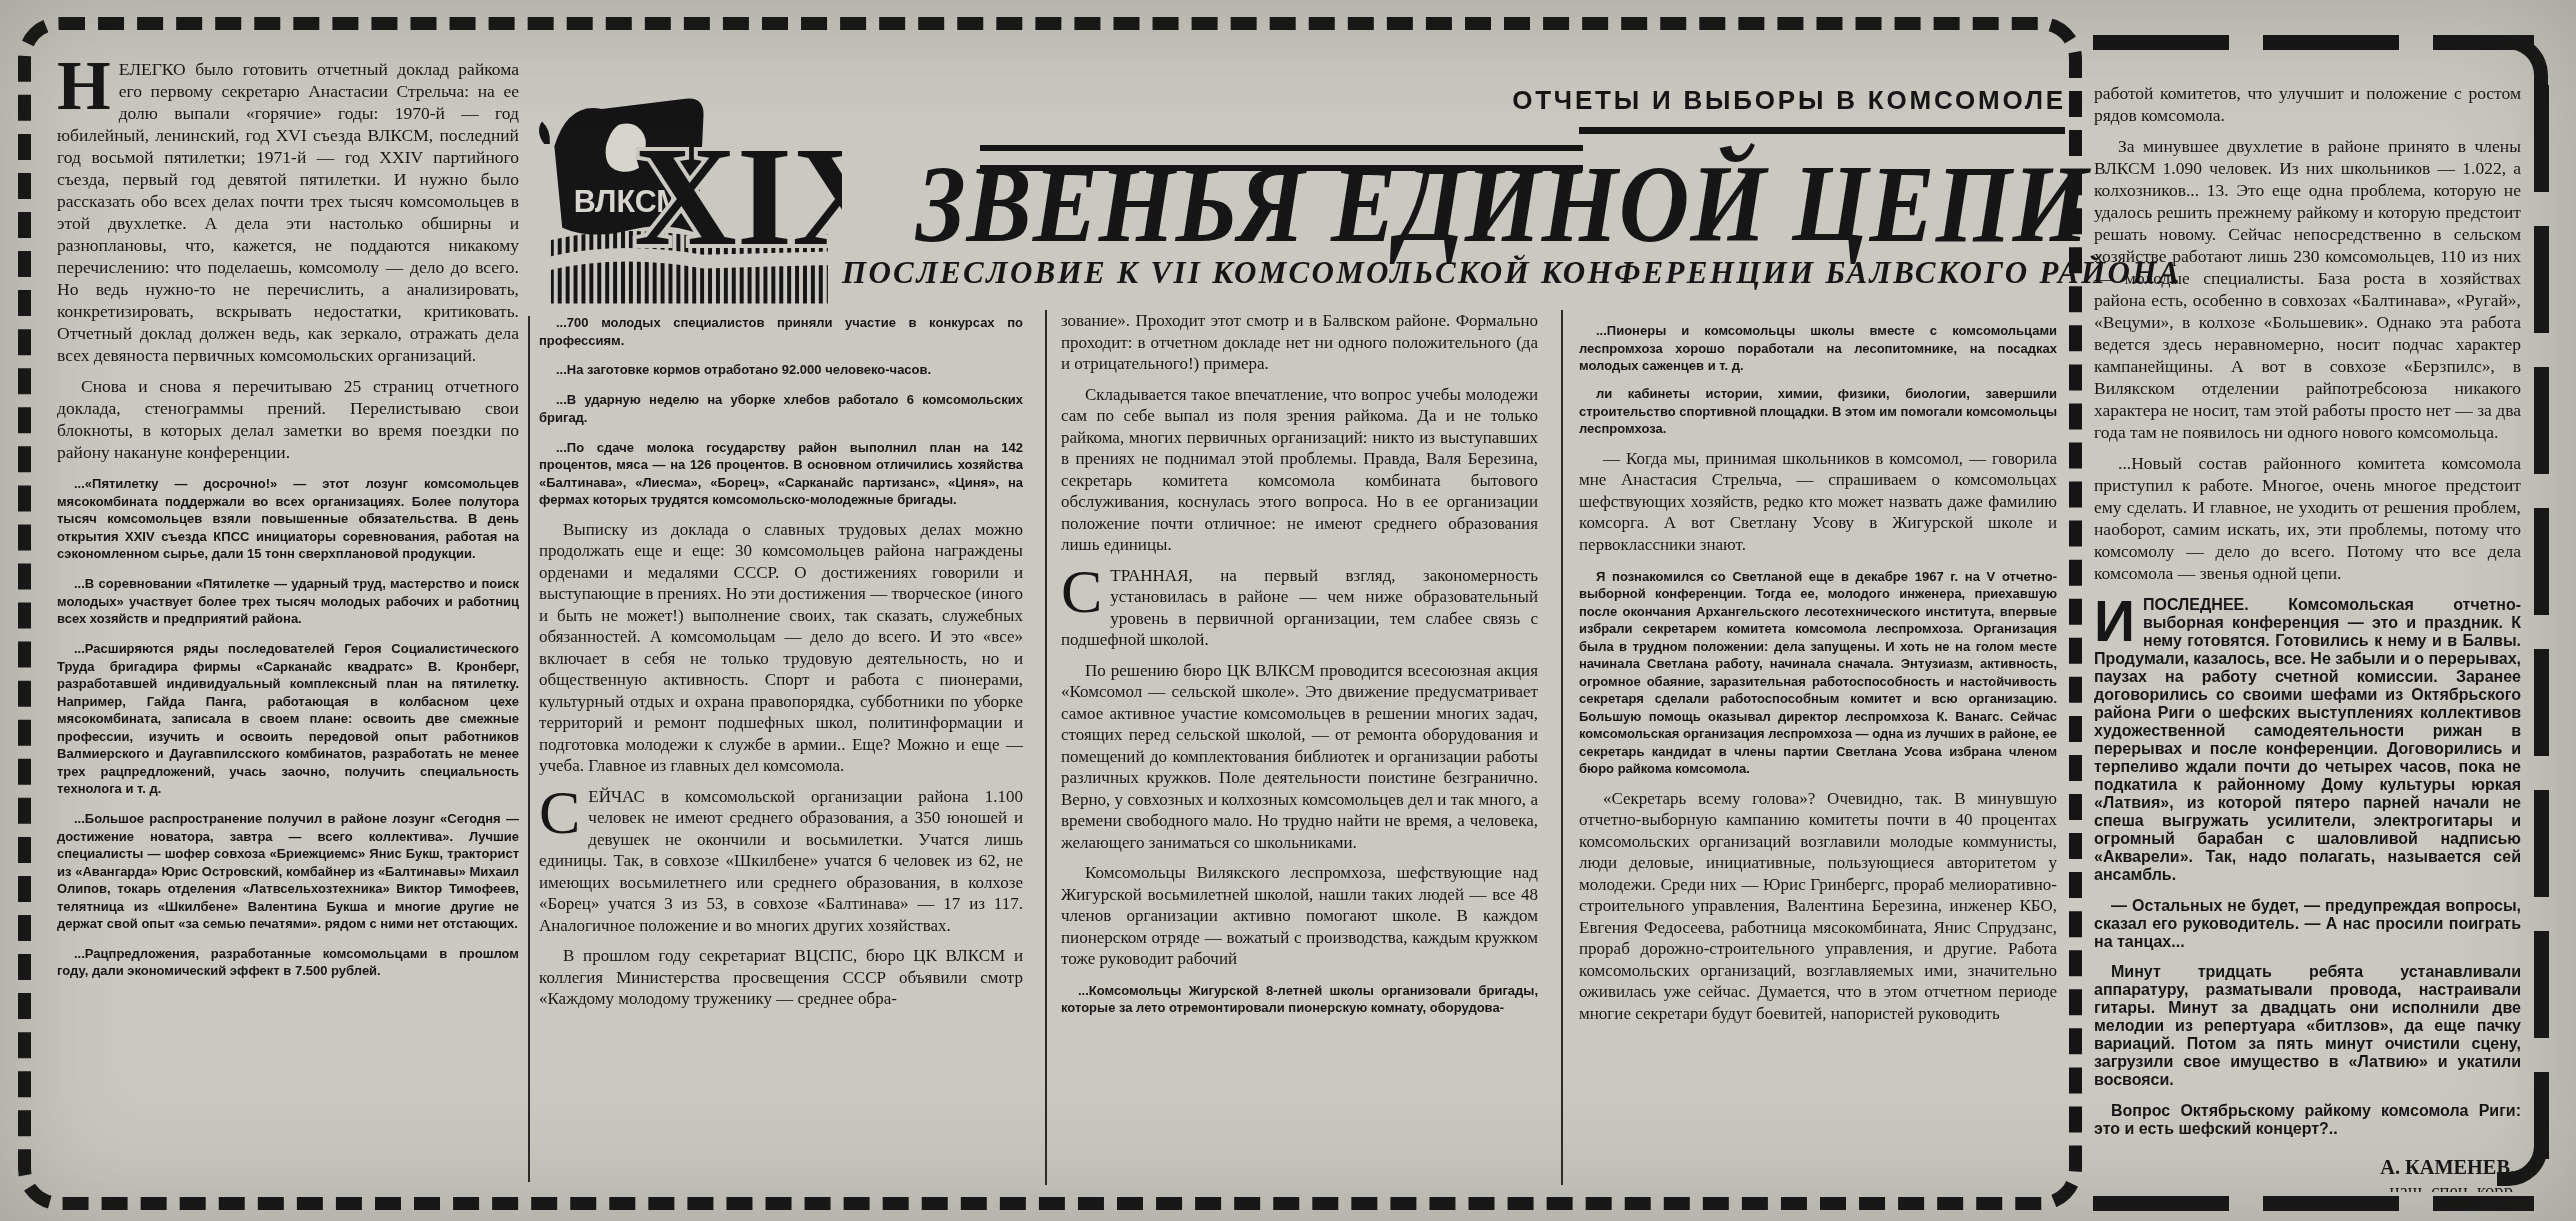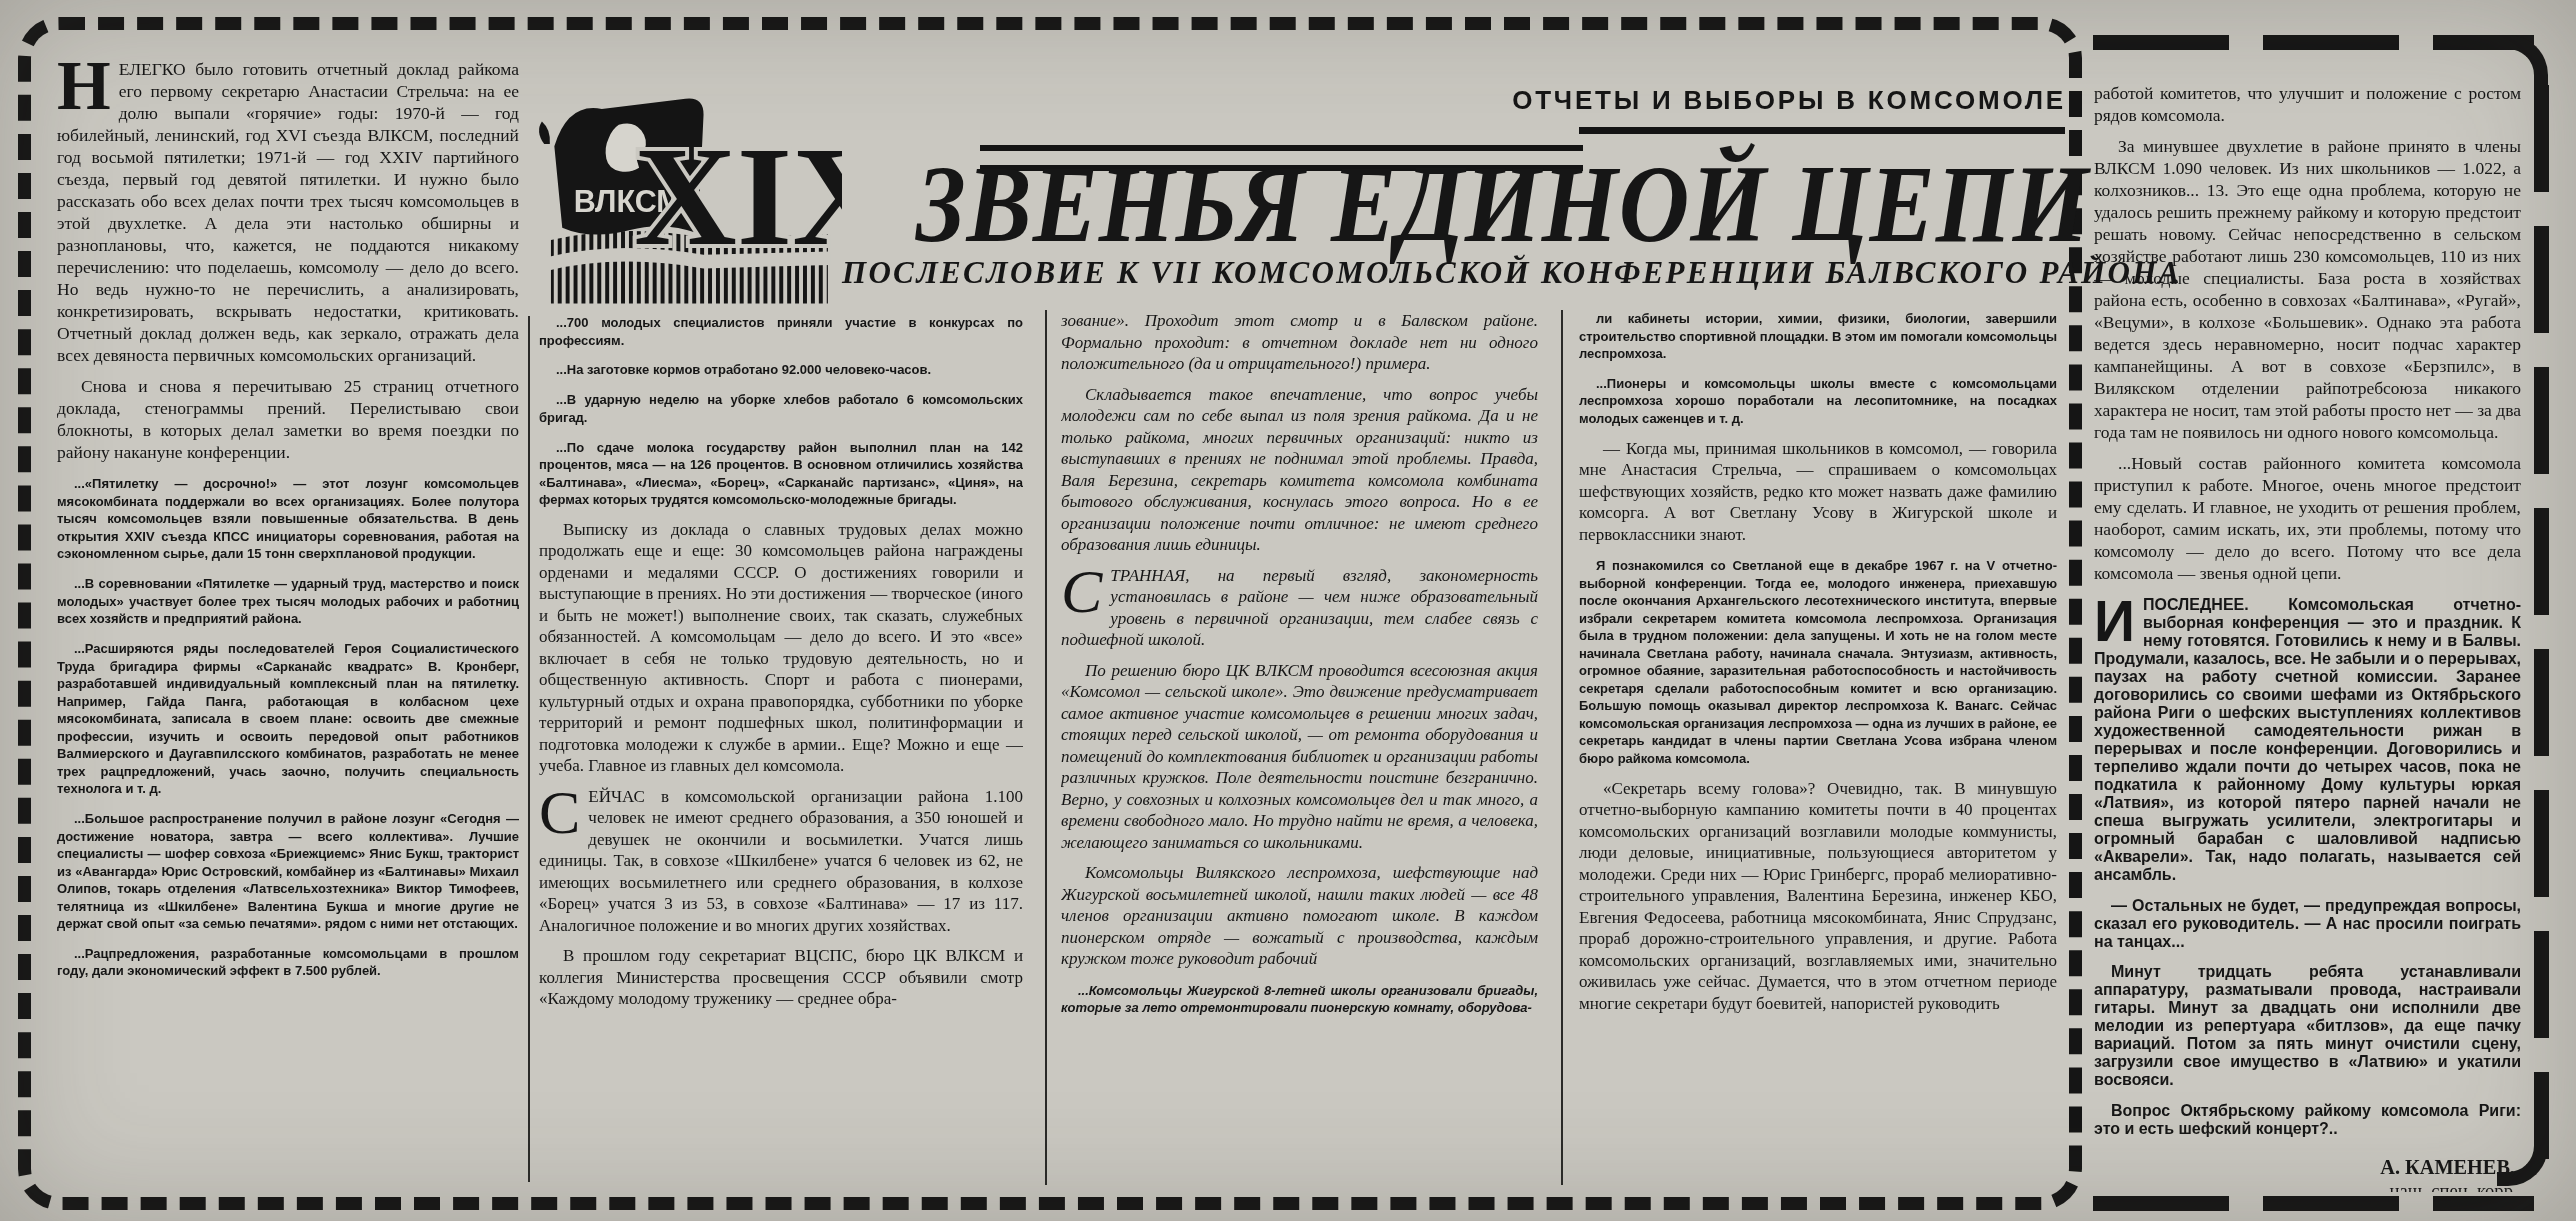--- a/index.html
+++ b/index.html
@@ -52,21 +52,21 @@
     position:absolute; left:842px; top:255px; width:1232px;
     text-align:center; font-style:italic; font-weight:bold;
     font-size:31px; letter-spacing:2.3px; white-space:nowrap;
   }
   
   .logo{ position:absolute; left:534px; top:92px; width:308px; height:216px; }
   
   .col{ position:absolute; text-align:justify; overflow:hidden; }
   .col1{ left:57px; top:58px; width:462px; height:1123px; }
   .col2{ left:539px; top:314px; width:484px; height:873px; }
-  .col3{ left:1061px; top:310px; width:477px; height:878px;font-style:italic; }
+  .col3{ left:1061px; top:310px; width:477px; height:878px; }
   .col4{ left:1579px; top:310px; width:478px; height:878px; }
   .rightcol{ left:2094px; top:82px; width:427px; height:1110px; }
   .col p{ margin:0 0 9px 0; }
   p.serif{ font-size:17px; line-height:21.5px; text-indent:24px; }
   .col1 p.serif{ font-size:17.5px; line-height:22px; }
   .rightcol p.serif{ font-size:17.5px; line-height:22px; }
   p.noindent{ text-indent:0; }
   p.bold{
     font-family:"Liberation Sans","DejaVu Sans",sans-serif; font-weight:bold;
     font-size:13px; line-height:17.5px; text-indent:17px; margin:12.4px 0 10.2px 0;
@@ -152,22 +152,22 @@
   <div class="col col3">
     <p class="serif noindent">зование». Проходит этот смотр и в Балвском районе. Формально проходит: в отчетном докладе нет ни одного положительного (да и отрицательного!) примера.</p>
     <p class="serif">Складывается такое впечатление, что вопрос учебы молодежи сам по себе выпал из поля зрения райкома. Да и не только райкома, многих первичных организаций: никто из выступавших в прениях не поднимал этой проблемы. Правда, Валя Березина, секретарь комитета комсомола комбината бытового обслуживания, коснулась этого вопроса. Но в ее организации положение почти отличное: не имеют среднего образования лишь единицы.</p>
     <p class="serif dcp"><span class="dc med">С</span><span>ТРАННАЯ, на первый взгляд, закономерность установилась в районе — чем ниже образовательный уровень в первичной организации, тем слабее связь с подшефной школой.</span></p>
     <p class="serif">По решению бюро ЦК ВЛКСМ проводится всесоюзная акция «Комсомол — сельской школе». Это движение предусматривает самое активное участие комсомольцев в решении многих задач, стоящих перед сельской школой, — от ремонта оборудования и помещений до комплектования библиотек и организации работы различных кружков. Поле деятельности поистине безгранично. Верно, у совхозных и колхозных комсомольцев дел и так много, а времени свободного мало. Но трудно найти не время, а человека, желающего заниматься со школьниками.</p>
     <p class="serif">Комсомольцы Вилякского леспромхоза, шефствующие над Жигурской восьмилетней школой, нашли таких людей — все 48 членов организации активно помогают школе. В каждом пионерском отряде — вожатый с производства, каждым кружком тоже руководит рабочий</p>
     <p class="bold">...Комсомольцы Жигурской 8-летней школы организовали бригады, которые за лето отремонтировали пионерскую комнату, оборудова-</p>
   </div>
 
   <div class="col col4">
+    <p class="bold">...Пионеры и комсомольцы школы вместе с комсомольцами леспромхоза хорошо поработали на лесопитомнике, на посадках молодых саженцев и т. д.</p>
     <p class="bold noindent" style="margin-top:0;">ли кабинеты истории, химии, физики, биологии, завершили строительство спортивной площадки. В этом им помогали комсомольцы леспромхоза.</p>
-    <p class="bold">...Пионеры и комсомольцы школы вместе с комсомольцами леспромхоза хорошо поработали на лесопитомнике, на посадках молодых саженцев и т. д.</p>
     <p class="serif">— Когда мы, принимая школьников в комсомол, — говорила мне Анастасия Стрельча, — спрашиваем о комсомольцах шефствующих хозяйств, редко кто может назвать даже фамилию комсорга. А вот Светлану Усову в Жигурской школе и первоклассники знают.</p>
     <p class="bold">Я познакомился со Светланой еще в декабре 1967 г. на V отчетно-выборной конференции. Тогда ее, молодого инженера, приехавшую после окончания Архангельского лесотехнического института, впервые избрали секретарем комитета комсомола леспромхоза. Организация была в трудном положении: дела запущены. И хоть не на голом месте начинала Светлана работу, начинала сначала. Энтузиазм, активность, огромное обаяние, заразительная работоспособность и настойчивость секретаря сделали работоспособным комитет и всю организацию. Большую помощь оказывал директор леспромхоза К. Ванагс. Сейчас комсомольская организация леспромхоза — одна из лучших в районе, ее секретарь кандидат в члены партии Светлана Усова избрана членом бюро райкома комсомола.</p>
     <p class="serif">«Секретарь всему голова»? Очевидно, так. В минувшую отчетно-выборную кампанию комитеты почти в 40 процентах комсомольских организаций возглавили молодые коммунисты, люди деловые, инициативные, пользующиеся авторитетом у молодежи. Среди них — Юрис Гринбергс, прораб мелиоративно-строительного управления, Валентина Березина, инженер КБО, Евгения Федосеева, работница мясокомбината, Янис Спрудзанс, прораб дорожно-строительного управления, и другие. Работа комсомольских организаций, возглавляемых ими, значительно оживилась уже сейчас. Думается, что в этом отчетном периоде многие секретари будут боевитей, напористей руководить</p>
   </div>
 
   <div class="col rightcol">
     <p class="serif noindent">работой комитетов, что улучшит и положение с ростом рядов комсомола.</p>
     <p class="serif">За минувшее двухлетие в районе принято в члены ВЛКСМ 1.090 человек. Из них школьников — 1.022, а колхозников... 13. Это еще одна проблема, которую не удалось решить прежнему райкому и которую предстоит решать новому. Сейчас непосредственно в сельском хозяйстве работают лишь 230 комсомольцев, 110 из них — молодые специалисты. База роста в хозяйствах района есть, особенно в совхозах «Балтинава», «Ругай», «Вецуми», в колхозе «Большевик». Однако эта работа ведется здесь неравномерно, носит подчас характер кампанейщины. А вот в совхозе «Берзпилс», в Вилякском отделении райпотребсоюза никакого характера не носит, там этой работы просто нет — за два года там не появилось ни одного нового комсомольца.</p>
     <p class="serif">...Новый состав районного комитета комсомола приступил к работе. Многое, очень многое предстоит ему сделать. И главное, не уходить от решения проблем, наоборот, самим искать, их, эти проблемы, потому что комсомолу — дело до всего. Потому что все дела комсомола — звенья одной цепи.</p>
     <p class="bold dcp"><span class="dc sans">И</span><span>ПОСЛЕДНЕЕ. Комсомольская отчетно-выборная конференция — это и праздник. К нему готовятся. Готовились к нему и в Балвы. Продумали, казалось, все. Не забыли и о перерывах, паузах на работу счетной комиссии. Заранее договорились со своими шефами из Октябрьского района Риги о шефских выступлениях коллективов художественной самодеятельности рижан в перерывах и после конференции. Договорились и терпеливо ждали почти до четырех часов, пока не подкатила к районному Дому культуры юркая «Латвия», из которой пятеро парней начали не спеша выгружать усилители, электрогитары и огромный барабан с шаловливой надписью «Акварели». Так, надо полагать, называется сей ансамбль.</span></p>

